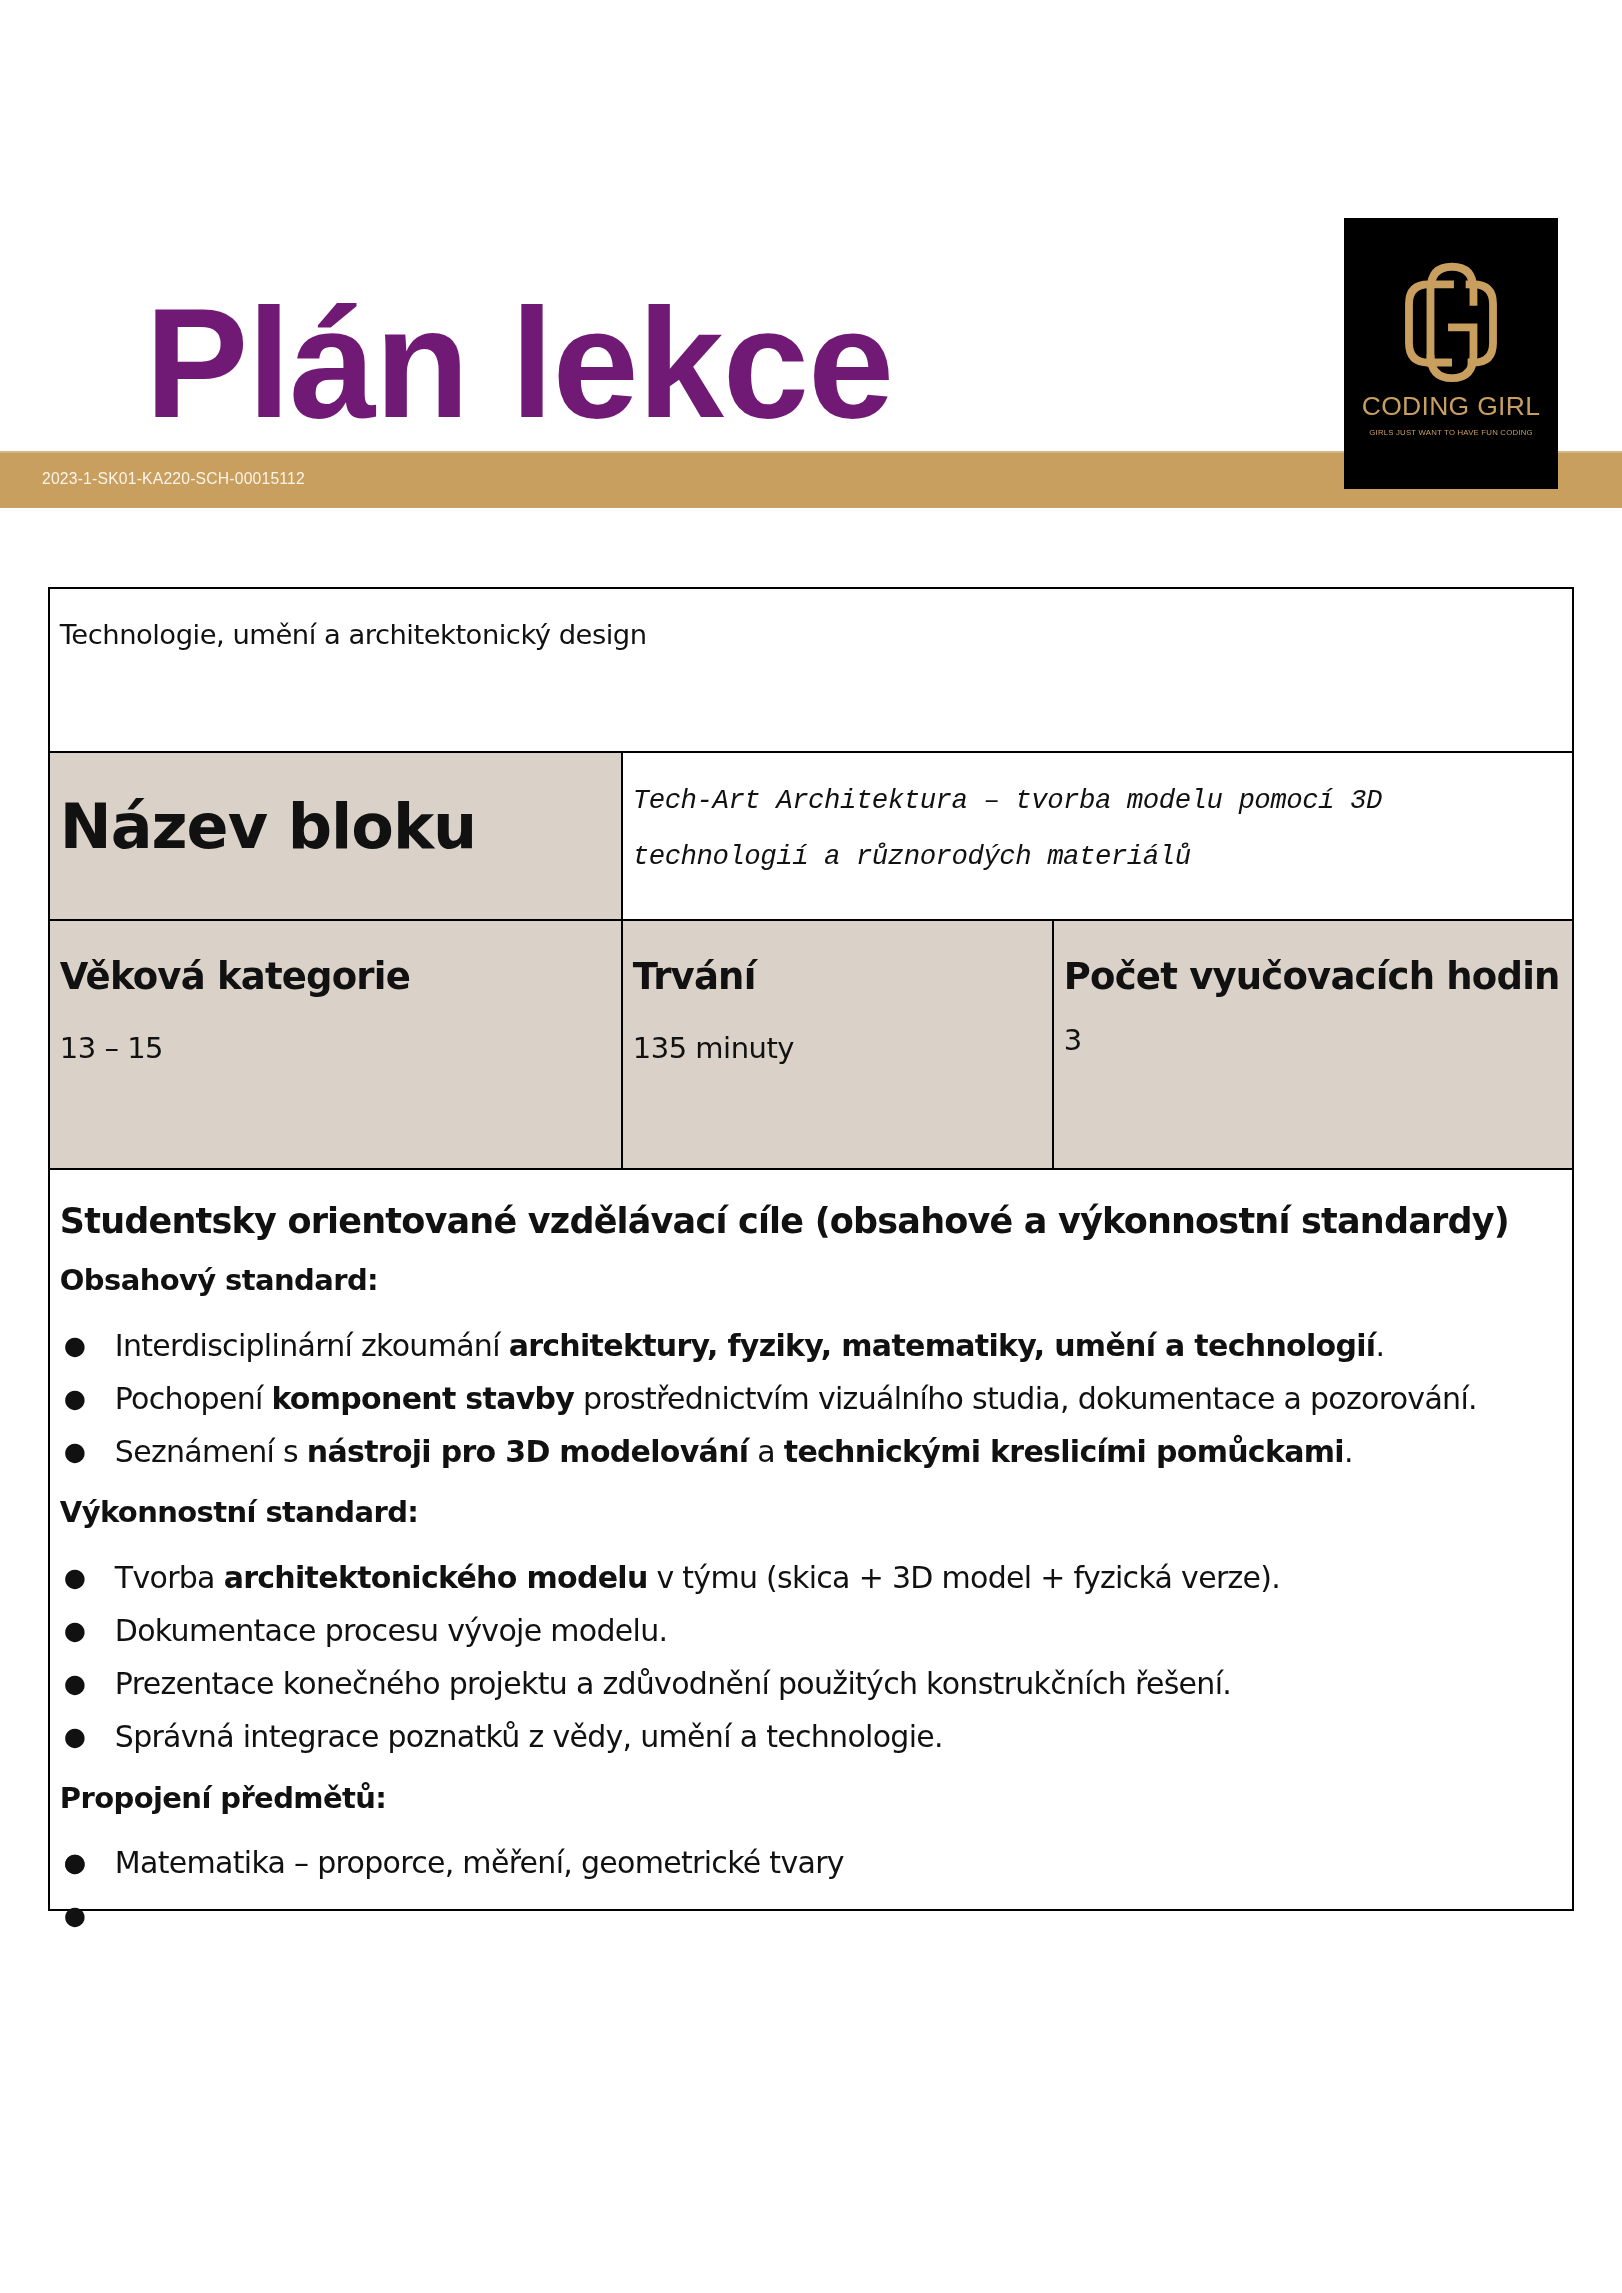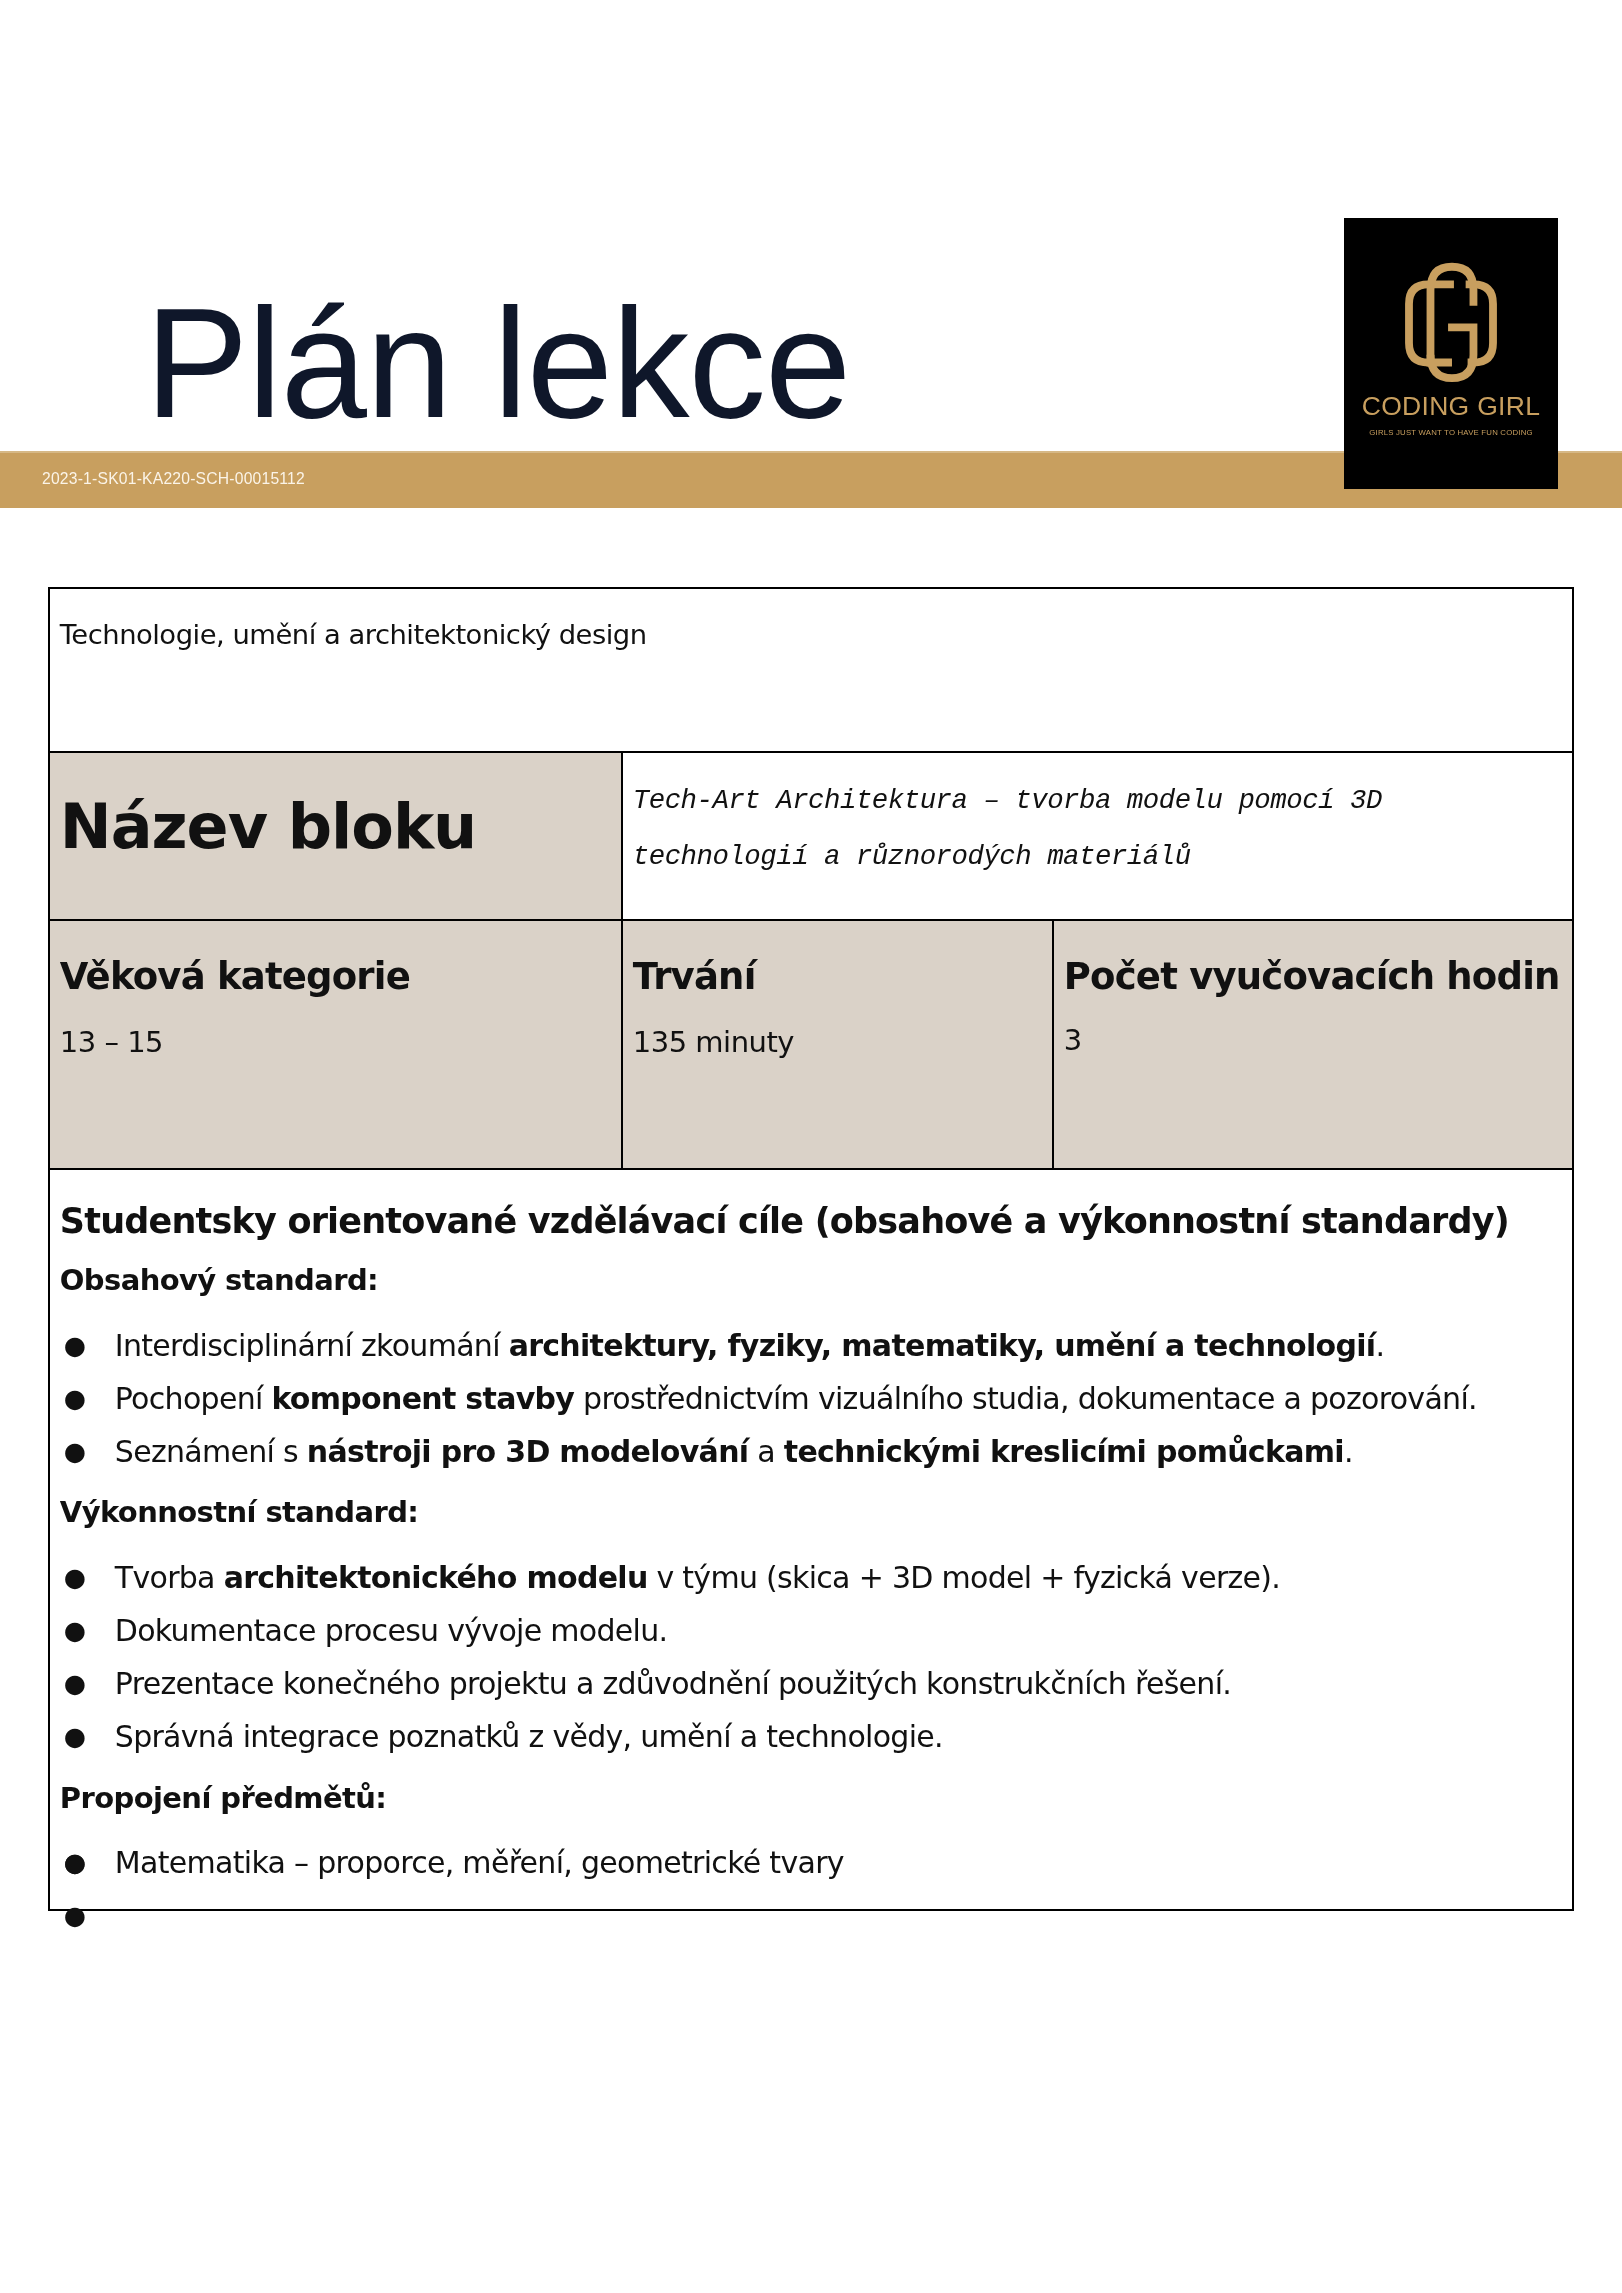--- a/index.html
+++ b/index.html
@@ -1,19 +1,19 @@
 <!DOCTYPE html>
 <html><head>
 <meta charset="utf-8">
 <style>
   html, body { margin: 0; padding: 0; background: #ffffff; }
   body { width: 1622px; height: 2294px; position: relative; overflow: hidden;
          font-family: "DejaVu Sans", sans-serif; color: #111; }
   .title { position: absolute; left: 145px; top: 286px; font-family: "Liberation Sans", sans-serif;
-           font-weight: normal; font-size: 155px; letter-spacing: -1px; color: #0f172a; line-height: 1; margin: 0; }
+           font-weight: bold; font-size: 155px; letter-spacing: -1px; color: #701a75; line-height: 1; margin: 0; }
   .band { position: absolute; left: 0; top: 451px; width: 1622px; height: 57px; background: #C89F5F;
           border-top: 2px solid #d6b886; box-sizing: border-box; }
   .code { position: absolute; left: 42px; top: 16.7px; font-family: "Liberation Sans", sans-serif;
           font-size: 15.7px; color: #fbf4e8; letter-spacing: 0.2px; }
   .logo { position: absolute; left: 1344px; top: 218px; width: 214px; height: 271px; background: #000000; }
   .logo svg { position: absolute; left: 53px; top: 39px; }
   .logo-name { position: absolute; left: 0; width: 100%; top: 173px; text-align: center;
                font-family: "Liberation Sans", sans-serif; font-size: 26.5px; color: #C89F5F; letter-spacing: 0.3px; }
   .logo-tag { position: absolute; left: 0; width: 100%; top: 210px; text-align: center;
               font-family: "Liberation Sans", sans-serif; font-size: 7.8px; color: #C89F5F; letter-spacing: 0.2px; }
@@ -33,21 +33,21 @@
   .r2 .big-label { padding-top: 43px; }
   .val { font-size: 27.4px; line-height: 56px; letter-spacing: -0.5px; }
   .r1 .c-right { padding-top: 17.6px; }
   .r2 .c-right { padding-top: 19.6px; }
   .italic { font-style: italic; font-family: Liberation Mono, monospace; }
   .c3a { width: 573px; border-right: 2px solid #000; }
   .c3b { width: 431px; border-right: 2px solid #000; }
   .c3c { flex: 1; }
   .r3 .cell { padding-top: 22.5px; }
   .h3 { font-weight: bold; font-size: 37px; line-height: 66px; letter-spacing: -0.8px; }
-  .v3 { font-size: 29px; line-height: 39px; letter-spacing: -0.5px; margin-top: 13px; }
+  .v3 { font-size: 29px; line-height: 39px; letter-spacing: -0.5px; margin-top: 19px; }
   .c3c .v3 { margin-top: 11.8px; }
   .goals { padding: 26.5px 9.8px 19.6px 9.8px; }
   .goals-title { font-weight: bold; font-size: 35px; line-height: 49px; letter-spacing: -0.8px; margin: 0 0 14.7px 0; }
   .sub { font-weight: bold; font-size: 29px; line-height: 41px; letter-spacing: -0.6px; margin: 0 0 17.6px 0; }
   ul.bul { list-style: none; margin: 0 0 14.7px 0; padding: 0; }
   ul.bul li { position: relative; padding-left: 55px; font-size: 30px; line-height: 53px; letter-spacing: -0.7px; }
   ul.bul li .dot { position: absolute; left: 3.9px; top: 0; font-size: 25.5px; }
   b { font-weight: bold; }
 </style>
 </head>

